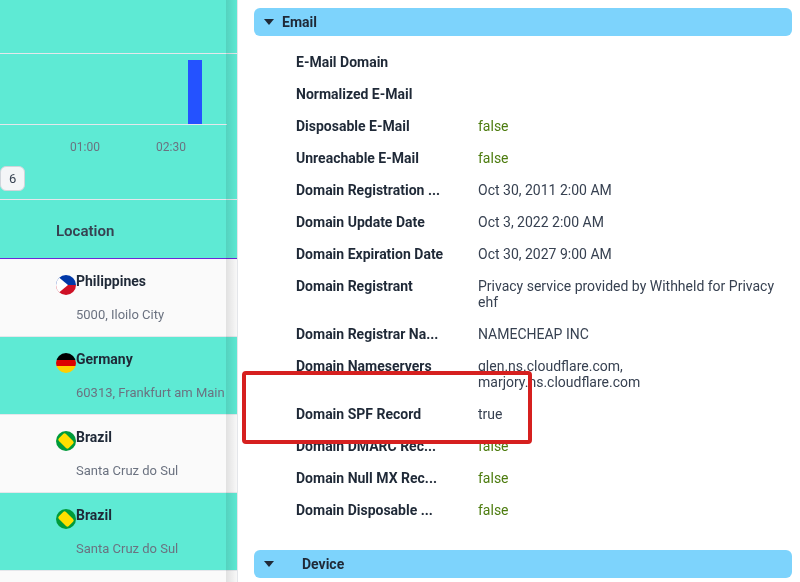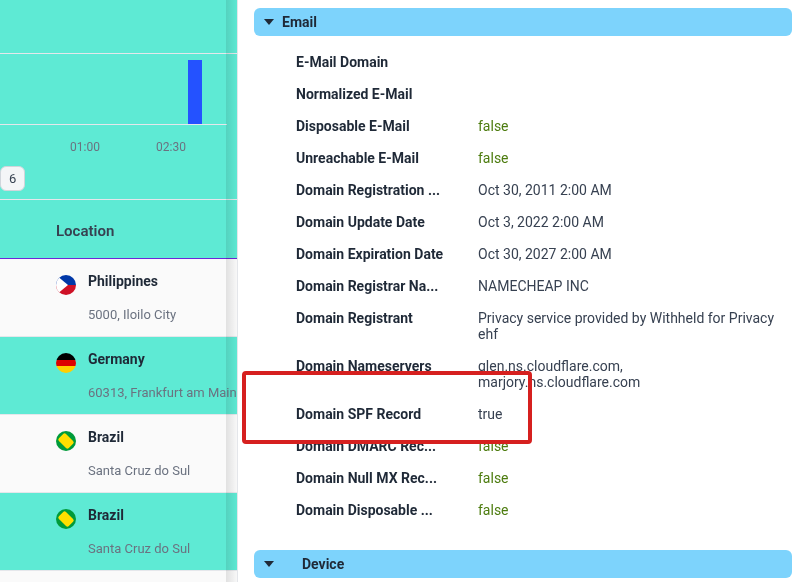--- a/index.html
+++ b/index.html
@@ -59,21 +59,20 @@
   .location-header {
     padding: 22px 0 18px 56px;
     font-size: 15px;
     font-weight: 600;
     color: #374151;
     border-bottom: 1px solid #6d28d9;
   }
   .loc-row {
     display: flex;
     align-items: flex-start;
-    gap: 12px;
     padding: 14px 10px 14px 56px;
     border-bottom: 1px solid #e5e7eb;
   }
   .loc-row.alt { background: #fafafa; }
   .flag {
     width: 20px; height: 20px; border-radius: 50%;
     flex: 0 0 20px;
     margin-top: 2px;
     background: #ccc;
     position: relative;
@@ -240,29 +239,29 @@
       <div class="kv">
           <span class="k">Domain Registration ...</span>
           <span class="v">Oct 30, 2011 2:00 AM</span>
         </div>
       <div class="kv">
           <span class="k">Domain Update Date</span>
           <span class="v">Oct 3, 2022 2:00 AM</span>
         </div>
       <div class="kv">
           <span class="k">Domain Expiration Date</span>
-          <span class="v">Oct 30, 2027 2:00 AM</span>
+          <span class="v">Oct 30, 2027 9:00 AM</span>
+        </div>
+      <div class="kv">
+          <span class="k">Domain Registrant</span>
+          <span class="v">Privacy service provided by Withheld for Privacy ehf</span>
         </div>
       <div class="kv">
           <span class="k">Domain Registrar Na...</span>
           <span class="v">NAMECHEAP INC</span>
-        </div>
-      <div class="kv">
-          <span class="k">Domain Registrant</span>
-          <span class="v">Privacy service provided by Withheld for Privacy ehf</span>
         </div>
       <div class="kv">
           <span class="k">Domain Nameservers</span>
           <span class="v">glen.ns.cloudflare.com, marjory.ns.cloudflare.com</span>
         </div>
       <div class="kv">
           <span class="k">Domain SPF Record</span>
           <span class="v">true</span>
         </div>
       <div class="kv">

